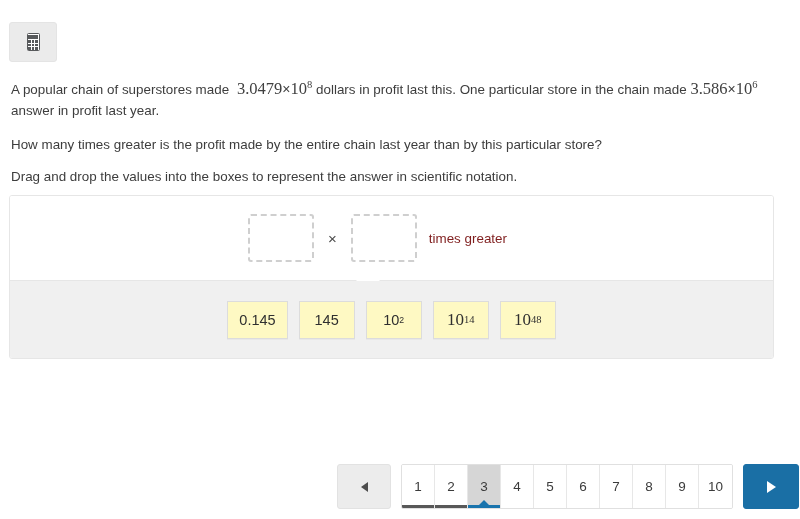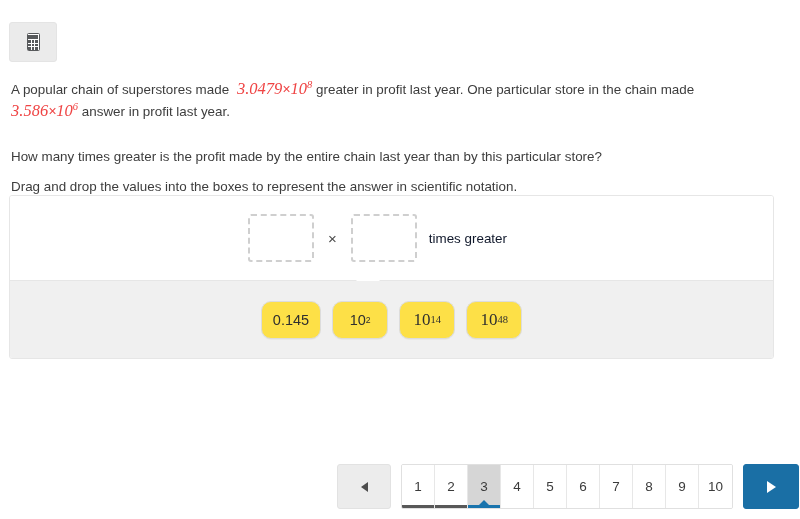--- a/index.html
+++ b/index.html
@@ -65,29 +65,28 @@
   
   .qtext {
     position: absolute;
     left: 11px;
     width: 752px;
     font-size: 13.4px;
     line-height: 21px;
     color: #3d3d3d;
   }
   #stem { top: 78px; }
-  #ask  { top: 146px; }
-  #instr{ top: 176px; }
+  #ask  { top: 134px; }
+  #instr{ top: 166px; }
 
   .mathspan {
     font-family: "Liberation Serif", "DejaVu Serif", serif;
     font-size: 16.5px;
-    color: #ef4444;
+    color: #404040;
     white-space: nowrap;
-    font-style: italic;
   }
   .mathspan sup {
     font-size: 64%;
     vertical-align: super;
     line-height: 0;
   }
   .mtimes { font-family: "Liberation Sans", sans-serif; font-size: 14px; }
 
   
   .panel {
@@ -125,21 +124,21 @@
     cursor: pointer;
   }
   .dz-times {
     font-size: 15px;
     color: #4a4a4a;
     margin: 0 14px;
     font-family: "Liberation Sans", sans-serif;
   }
   .dz-label {
     font-size: 13.4px;
-    color: #0f172a;
+    color: #7f1d1d;
     margin-left: 12px;
   }
 
   .tray {
     position: relative;
     height: 78px;
     background: #f0f0f0;
     border-top: 1px solid #e6e6e6;
     display: flex;
     align-items: center;
@@ -154,23 +153,23 @@
     width: 0; height: 0;
     border-left: 12px solid transparent;
     border-right: 12px solid transparent;
     border-bottom: 12px solid #ffffff;
     transform: translateY(-11px);
   }
   .tile {
     min-width: 56px;
     height: 38px;
     padding: 0 11px;
-    background: #fde047;
+    background: #fef9c3;
     border: 1px solid #dcdcdc;
-    border-radius: 10px;
+    border-radius: 0;
     box-sizing: border-box;
     display: flex;
     align-items: center;
     justify-content: center;
     font-size: 14.5px;
     color: #2f2f2f;
     cursor: pointer;
     box-shadow: 0 1px 0 rgba(0,0,0,0.03);
   }
   .tile.math {
@@ -294,21 +293,21 @@
         <i></i>
         <i></i>
         <i></i>
       </span>
   </span>
 </div>
 
 <div class="qtext" id="stem">
   <span>A popular chain of superstores made</span>
   <span class="mathspan">&nbsp;<span>3.0479</span><span class="mtimes">×</span><span>10</span><sup>8</sup></span>
-  <span>greater in profit last year. One particular store in the chain made</span>
+  <span>dollars in profit last this. One particular store in the chain made</span>
   <span class="mathspan"><span>3.586</span><span class="mtimes">×</span><span>10</span><sup>6</sup></span>
   <span>answer in profit last year.</span>
 </div>
 
 <div class="qtext" id="ask">How many times greater is the profit made by the entire chain last year than by this particular store?</div>
 <div class="qtext" id="instr">Drag and drop the values into the boxes to represent the answer in scientific notation.</div>
 
 <div class="panel">
 
   <div class="dropzone-area">
@@ -317,20 +316,21 @@
       <div class="dz-times">×</div>
       <div class="dropbox"></div>
       <div class="dz-label">times greater</div>
     </div>
   </div>
 
   <div class="tray">
     <div class="tray-notch"></div>
 
     <div class="tile">0.145</div>
+    <div class="tile">145</div>
 
     <div class="tile smallsup">
         <span>10</span>
         <sup>2</sup>
       </div>
     <div class="tile math">
         <span>10</span>
         <sup>14</sup>
       </div>
     <div class="tile math">

